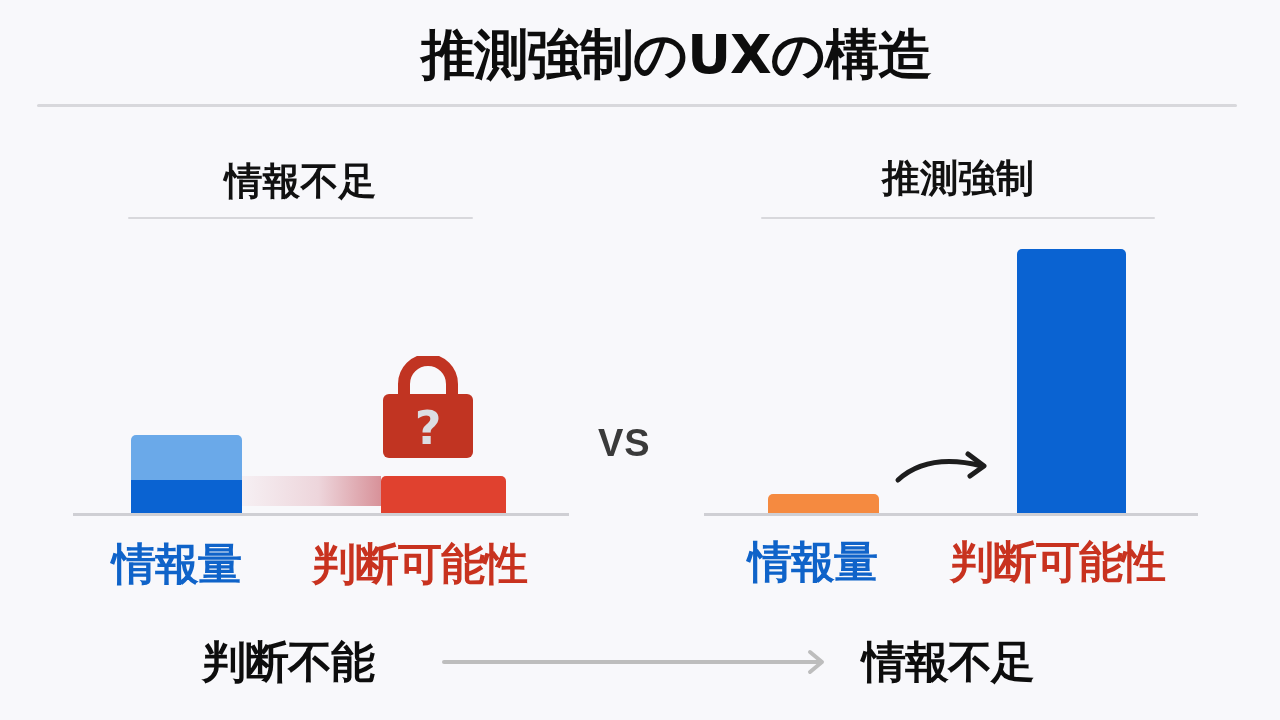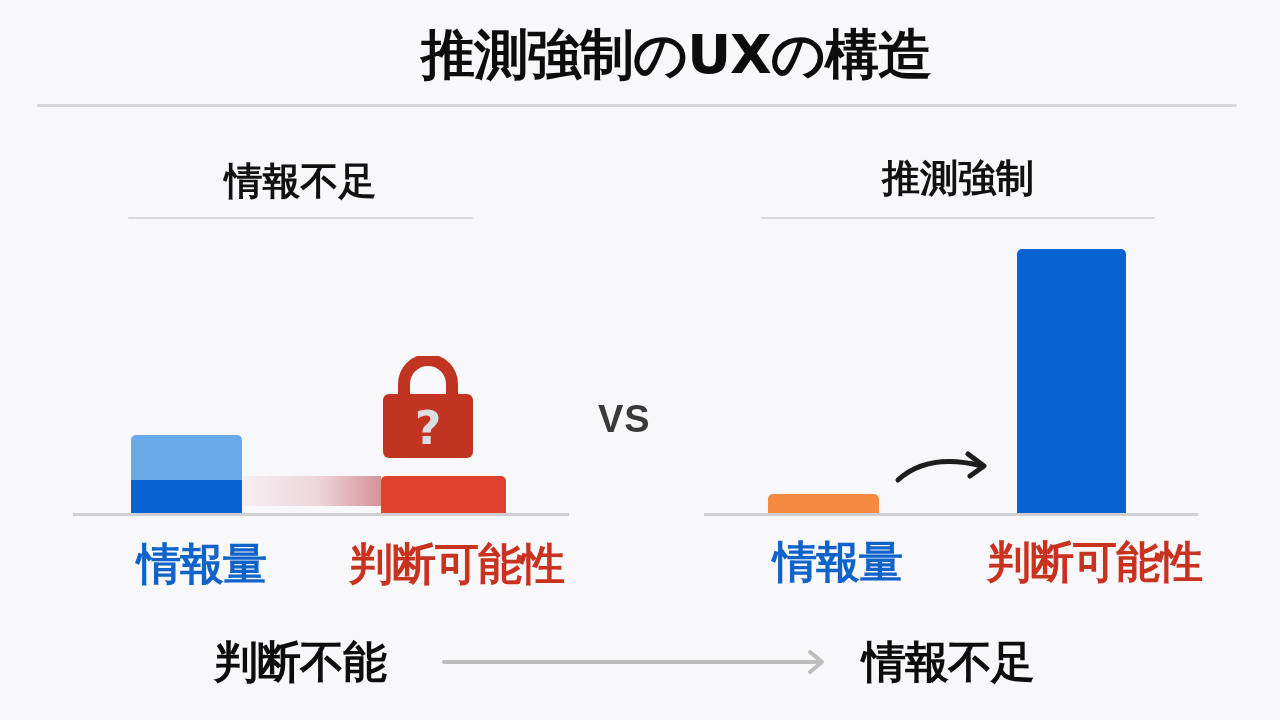--- a/index.html
+++ b/index.html
@@ -17,26 +17,27 @@
       margin-left: 36px;
     }
     .rule { background: #d8d8dc; height: 3px; border-radius: 2px; }
     .subhead {
       font-size: 38px; font-weight: bold; text-align: center; color: #111;
       line-height: 50px;
     }
     .baseline { background: #cfcfd4; height: 3px; }
     .bar { border-radius: 5px 5px 0 0; }
     .label {
-      font-size: 44px; font-weight: bold; line-height: 56px; text-align: right;
+      font-size: 44px; font-weight: bold; line-height: 56px; text-align: left;
       letter-spacing: -1px;
     }
     .vs {
       font-size: 38px; font-weight: bold; color: #3a3a3a; letter-spacing: 1px;
       font-family: "Liberation Sans", "DejaVu Sans", sans-serif;
+      margin-top: 24px;
     }
     .bottom {
       font-size: 44px; font-weight: bold; color: #0d0d0d; line-height: 56px;
       letter-spacing: -1px;
     }
   </style>
 </head>
 <body>
 
 <div class="abs title">推測強制のUXの構造</div>
@@ -80,20 +81,20 @@
       <path d="M8 34 C 30 14, 60 12, 92 20" fill="none" stroke="#1d1d1d" stroke-width="5" stroke-linecap="round"></path>
       <path d="M78 8 L94 20 L80 30" fill="none" stroke="#1d1d1d" stroke-width="5" stroke-linecap="round" stroke-linejoin="round"></path>
     </svg>
   </div>
   <div class="abs baseline" style="left:64px; top:513px; width:494px;"></div>
 </div>
 
 <div class="abs label" style="left:748px; width:154px; top:534px; color:#0f63c9;">情報量</div>
 <div class="abs label" style="left:950px; width:252px; top:534px; color:#c8321f;">判断可能性</div>
 
-<div class="abs bottom" style="left:214px; top:634px;">判断不能</div>
+<div class="abs bottom" style="left:202px; top:634px;">判断不能</div>
 <div class="abs" style="left:440px; top:648px; width:392px; height:28px;">
   <svg width="392" height="28" viewBox="0 0 392 28">
   <line x1="4" y1="14" x2="380" y2="14" stroke="#bdbdbd" stroke-width="4" stroke-linecap="round"></line>
     <path d="M370 4 L382 14 L370 24" fill="none" stroke="#bdbdbd" stroke-width="4" stroke-linecap="round" stroke-linejoin="round"></path>
   </svg>
 </div>
 <div class="abs bottom" style="left:862px; top:634px;">情報不足</div>
 
 </body></html>

